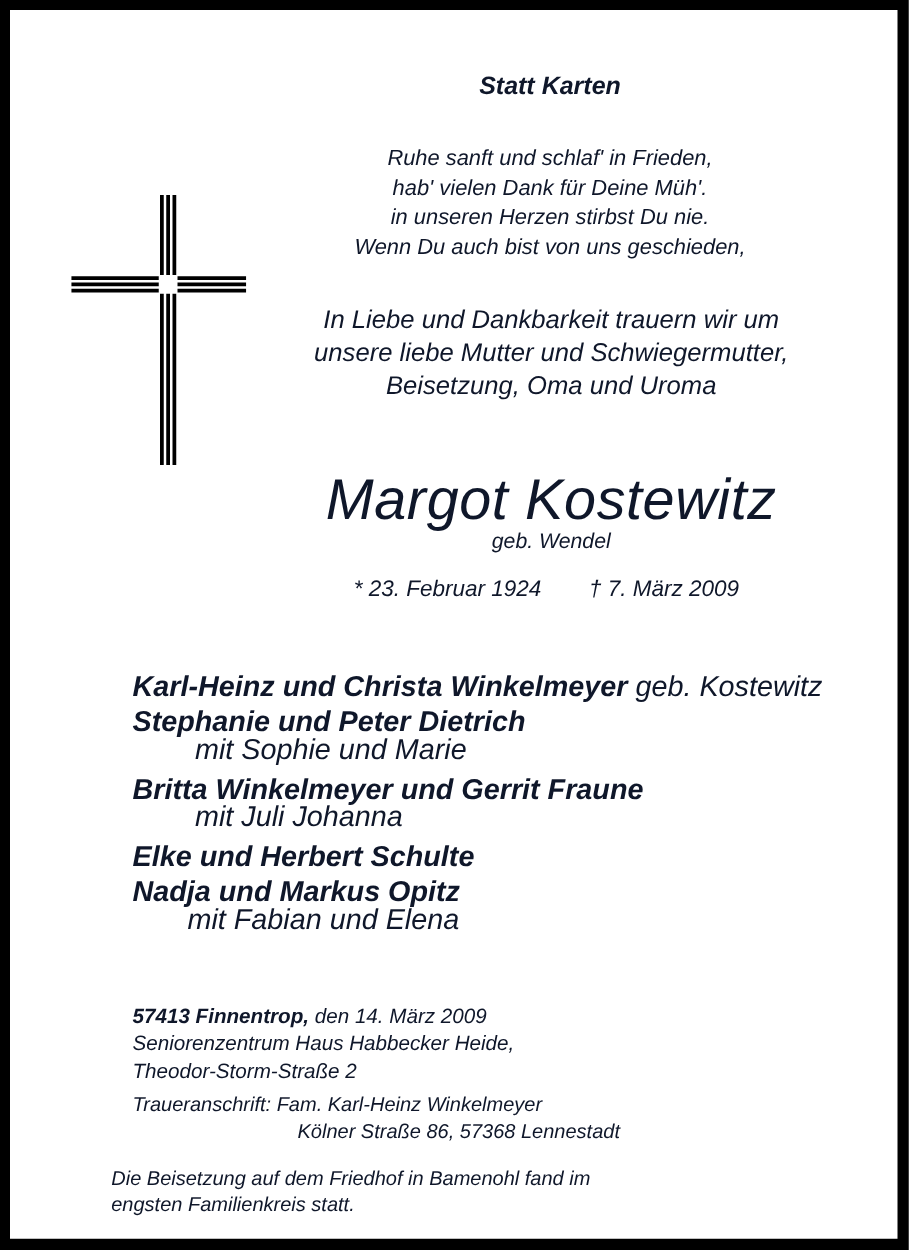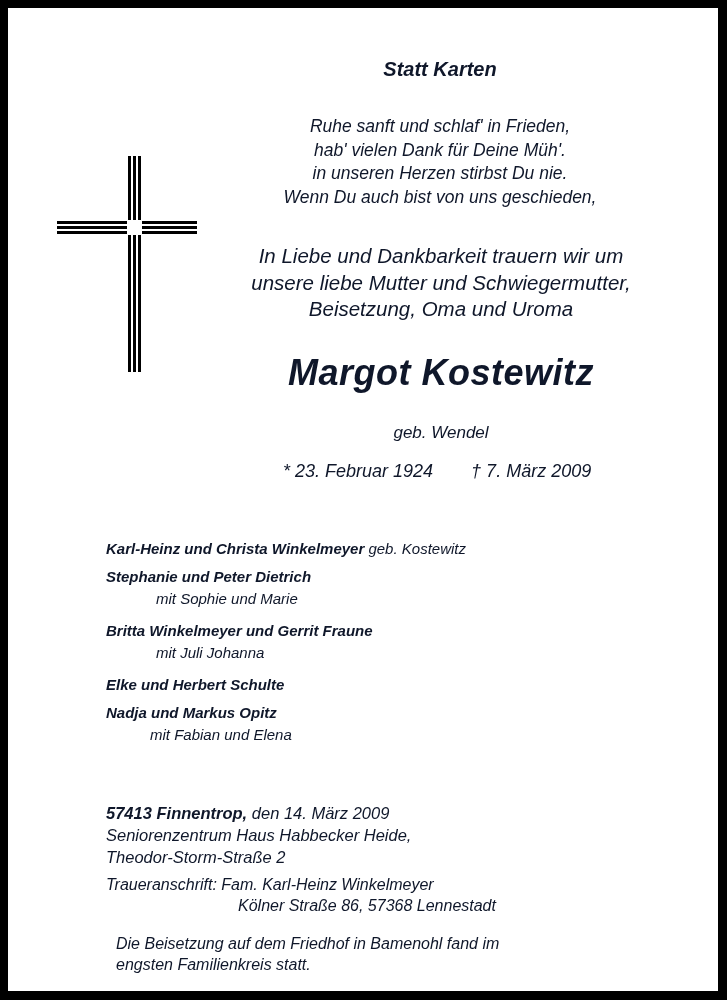--- a/index.html
+++ b/index.html
@@ -8,33 +8,33 @@
       position: absolute; left: 8px; top: 8px; width: 710px; height: 983px;
       background: #fff; color: #0f172a;
       font-family: "Liberation Sans", "DejaVu Sans", sans-serif;
       font-style: italic;
     }
     .abs { position: absolute; white-space: nowrap; }
     .center { text-align: center; }
     .heading { left: 232px; width: 400px; top: 49px; font-size: 20px; font-weight: bold; line-height: 24px; }
     .poem { left: 232px; width: 400px; top: 107px; font-size: 17.5px; line-height: 23.5px; }
     .intro { left: 215px; width: 436px; top: 235px; font-size: 20.5px; line-height: 26.5px; }
-    .name { left: 215px; width: 436px; top: 338px; font-size: 36px; line-height: 54px; letter-spacing: 0.5px; font-weight: bold; }
+    .name { left: 215px; width: 436px; top: 364px; font-size: 46px; line-height: 54px; letter-spacing: 0.5px; }
     .maiden { left: 215px; width: 436px; top: 414px; font-size: 17px; line-height: 22px; }
     .dates { left: 275px; top: 451px; font-size: 18px; line-height: 24px; }
     .dates .gap { display: inline-block; width: 38px; }
-    .family { left: 98px; top: 527px; font-size: 15px; }
+    .family { left: 98px; top: 527px; font-size: 23px; }
     .family .row { height: 28px; line-height: 28px; }
     .family .row.kid { height: 26px; line-height: 24px; margin-top: -4px; margin-bottom: 4px; }
     .b { font-weight: bold; }
     .n { font-weight: normal; }
     .loc { left: 98px; top: 794px; font-size: 16.5px; line-height: 22px; }
     .trauer { left: 98px; top: 866px; font-size: 16px; line-height: 21px; }
     .trauer .l2 { padding-left: 132px; }
-    .burial { left: 108px; top: 925px; font-size: 16px; line-height: 21px; }
+    .burial { left: 81px; top: 925px; font-size: 16px; line-height: 21px; }
     
     .cross { position: absolute; left: 49px; top: 140px; width: 140px; height: 225px; }
   </style>
 </head>
 <body>
 
 <div class="page">
 
   <svg class="cross" viewBox="0 0 140 225" width="140" height="225">
 

